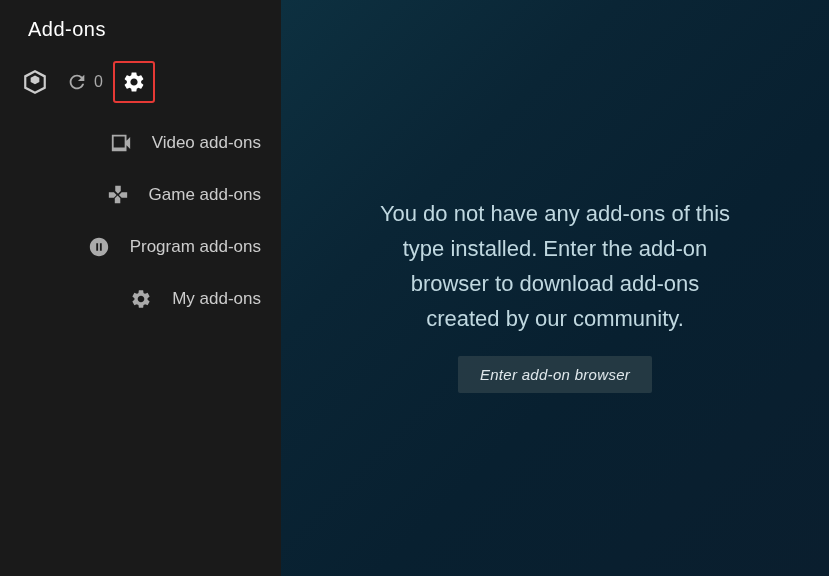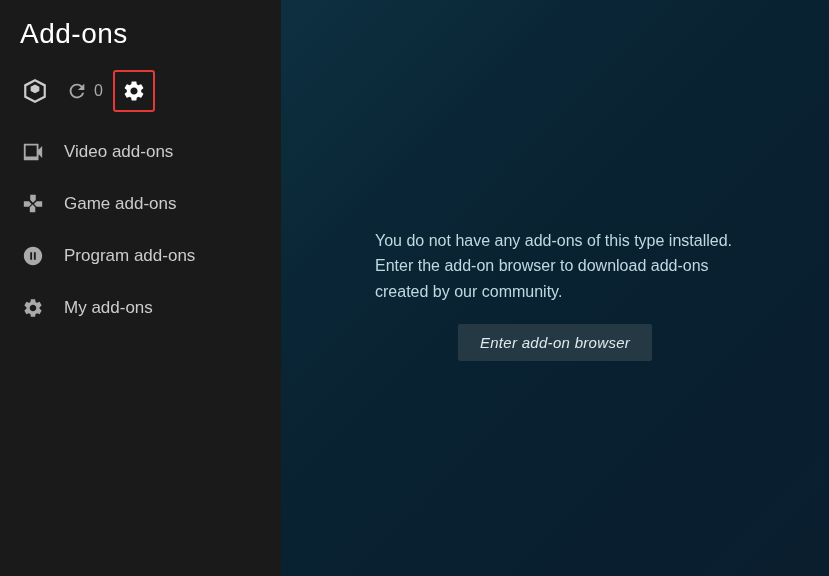--- a/index.html
+++ b/index.html
@@ -17,23 +17,23 @@
     .sidebar {
       width: 281px;
       min-width: 281px;
       background: #1a1a1a;
       display: flex;
       flex-direction: column;
       color: #ffffff;
     }
 
     .sidebar-title {
-      font-size: 28px;
+      font-size: 20px;
       font-weight: 300;
-      padding: 18px 20px 12px 20px;
+      padding: 18px 20px 12px 28px;
       color: #ffffff;
       letter-spacing: 0.5px;
     }
 
     .sidebar-toolbar {
       display: flex;
       align-items: center;
       padding: 8px 14px 14px 14px;
       gap: 10px;
     }
@@ -73,20 +73,21 @@
     .nav-item {
       display: flex;
       align-items: center;
       padding: 13px 20px;
       gap: 18px;
       cursor: pointer;
       color: #cccccc;
       font-size: 17px;
       font-weight: 300;
       transition: background 0.15s;
+      justify-content: flex-end;
     }
 
     .nav-item.selected {
       background: #1a9bc0;
       color: #ffffff;
     }
 
     .nav-icon {
       width: 26px;
       height: 26px;
@@ -107,23 +108,23 @@
       background: linear-gradient(135deg, #0d3040 0%, #0a2535 30%, #082030 60%, #0a1e2e 100%);
       display: flex;
       align-items: center;
       justify-content: center;
       flex-direction: column;
       position: relative;
     }
 
     .main-message {
       color: #c0d8e0;
-      font-size: 16px;
+      font-size: 22px;
       font-weight: 300;
-      text-align: left;
+      text-align: center;
       max-width: 400px;
       line-height: 1.6;
       padding: 0 20px;
       margin-bottom: 20px;
       margin-top: 13px;
     }
 
     .enter-browser-btn {
       background: rgba(40, 60, 70, 0.9);
       color: #e0e8ec;

